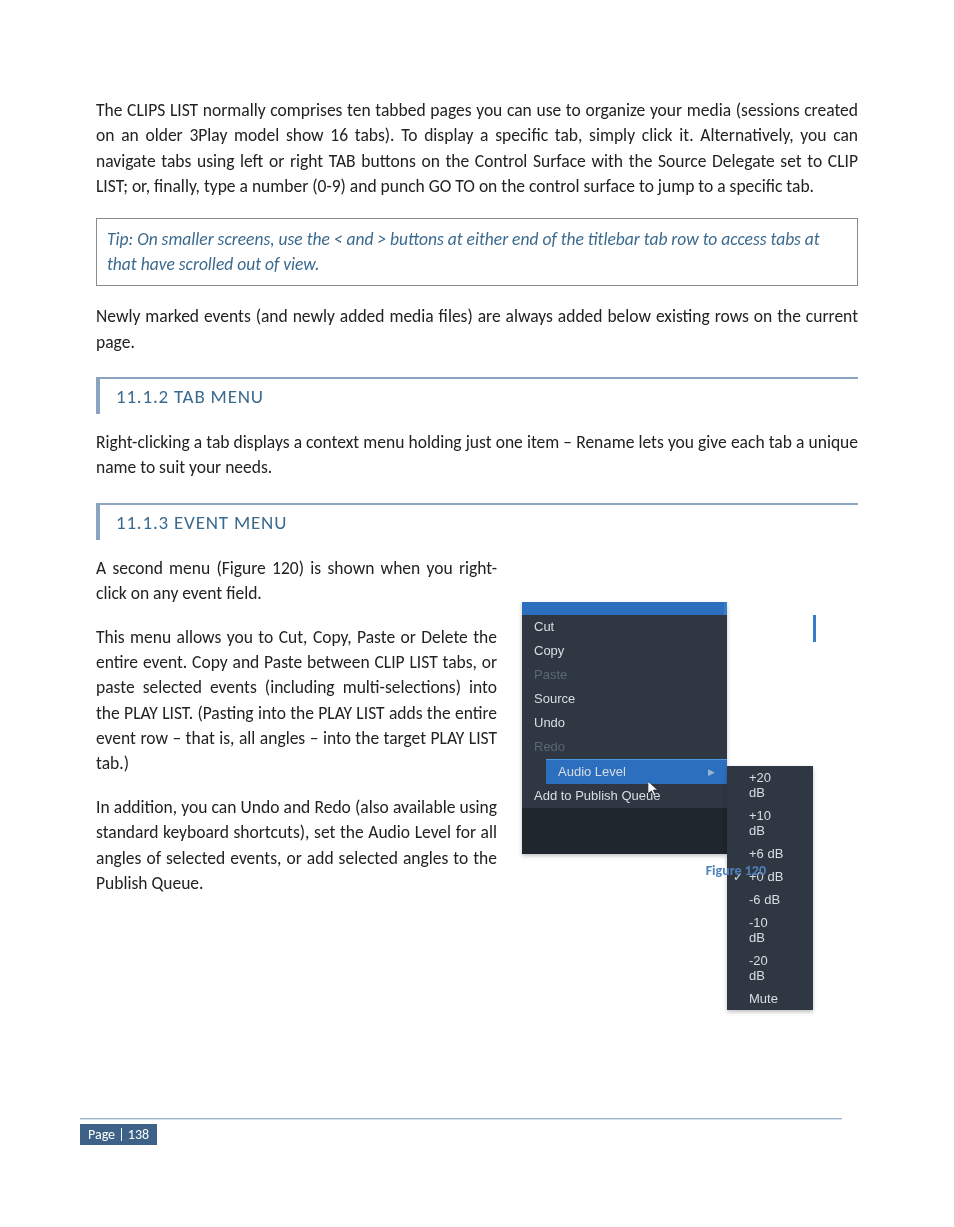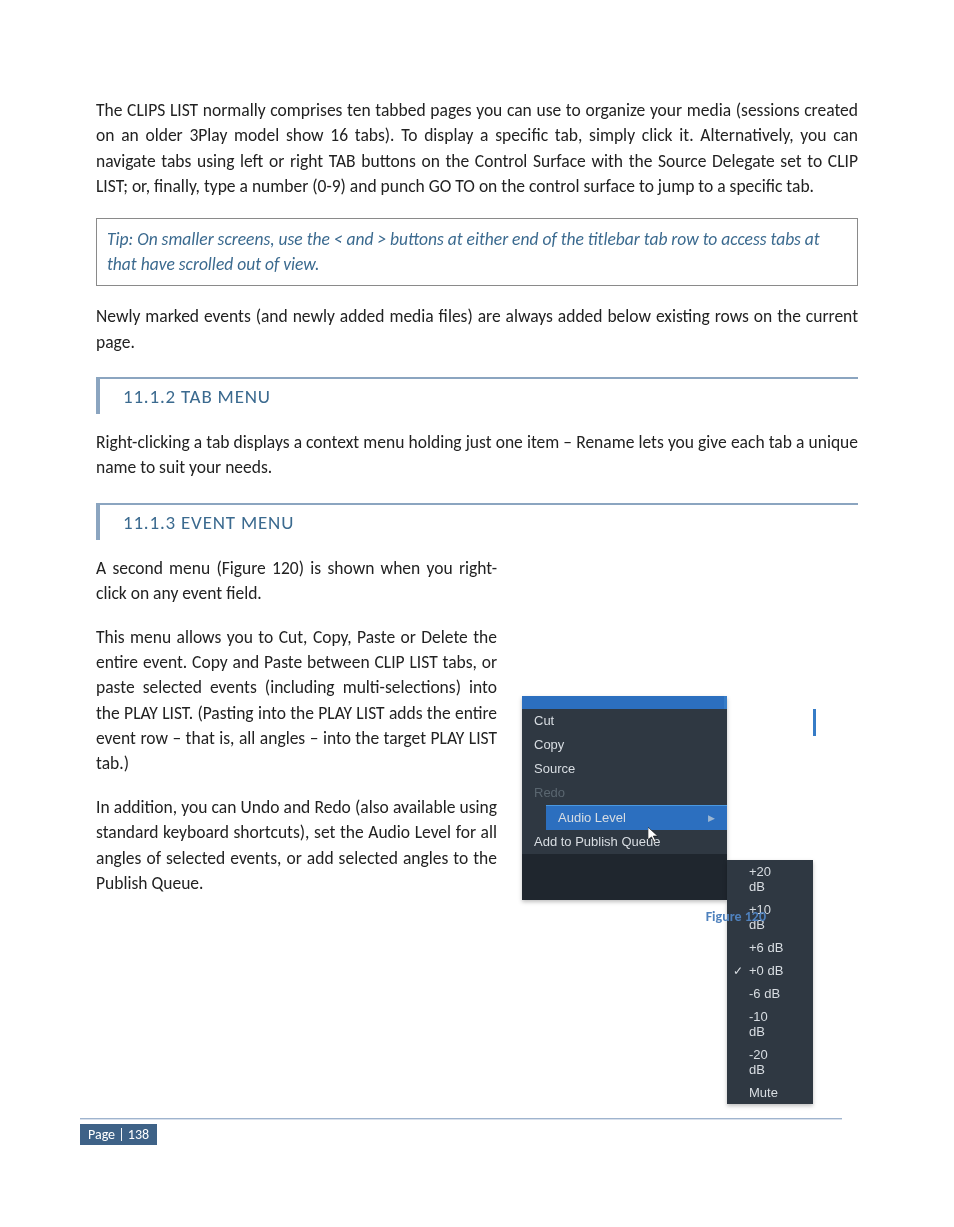--- a/index.html
+++ b/index.html
@@ -25,32 +25,32 @@
   }
   .tip-text {
     font-size: 17.5px;
     font-style: italic;
     color: #3b6a8f;
     line-height: 1.45;
   }
   .section-heading {
     border-top: 2px solid #8ba5c0;
     border-left: 4px solid #8ba5c0;
-    padding: 6px 0 6px 23px;
+    padding: 6px 0 6px 16px;
     margin: 22px 0 16px 0;
   }
   .section-heading span {
     color: #3b6a8f;
     font-size: 19px;
     letter-spacing: 0.8px;
   }
   .columns {
     display: flex;
     gap: 25px;
-    align-items: flex-end;
+    align-items: center;
   }
   .col-left { flex: 1; }
   .col-right { width: 336px; }
   .col-para {
     font-size: 17.5px;
     line-height: 1.45;
     text-align: justify;
     margin-bottom: 18px;
   }
   .fig-wrap {
@@ -180,21 +180,23 @@
     <p class="col-para">This menu allows you to Cut, Copy, Paste or Delete the entire event.  Copy and Paste between CLIP LIST tabs, or paste selected events (including multi-selections) into the PLAY LIST.  (Pasting into the PLAY LIST adds the entire event row – that is, all angles – into the target PLAY LIST tab.)</p>
     <p class="col-para" style="margin-bottom:4px">In addition, you can Undo and Redo (also available using standard keyboard shortcuts), set the Audio Level for all angles of selected events, or add selected angles to the Publish Queue.</p>
   </div>
 
   <div class="col-right caption-pos">
     <div class="fig-wrap">
       <div class="ctx-menu">
         <div class="top-bar"></div>
         <div class="menu-item">Cut</div>
         <div class="menu-item">Copy</div>
+        <div class="menu-item menu-disabled">Paste</div>
         <div class="menu-item">Source</div>
+        <div class="menu-item">Undo</div>
         <div class="menu-item menu-disabled">Redo</div>
         <div class="menu-item menu-highlight menu-item-flex">
           <span>Audio Level</span>
           <span class="menu-arrow">▶</span>
         </div>
         <div class="menu-item" style="position:relative">
           <span>Add to Publish Queue</span>
           <svg class="cursor" style="left:126px;top:-3px" viewBox="0 0 16 20">
             <path d="M0 0 L0 14 L4 11 L7 17 L9 16 L6 10 L11 10 Z" fill="#fff" stroke="#000" stroke-width="0.6"></path>
           </svg>

